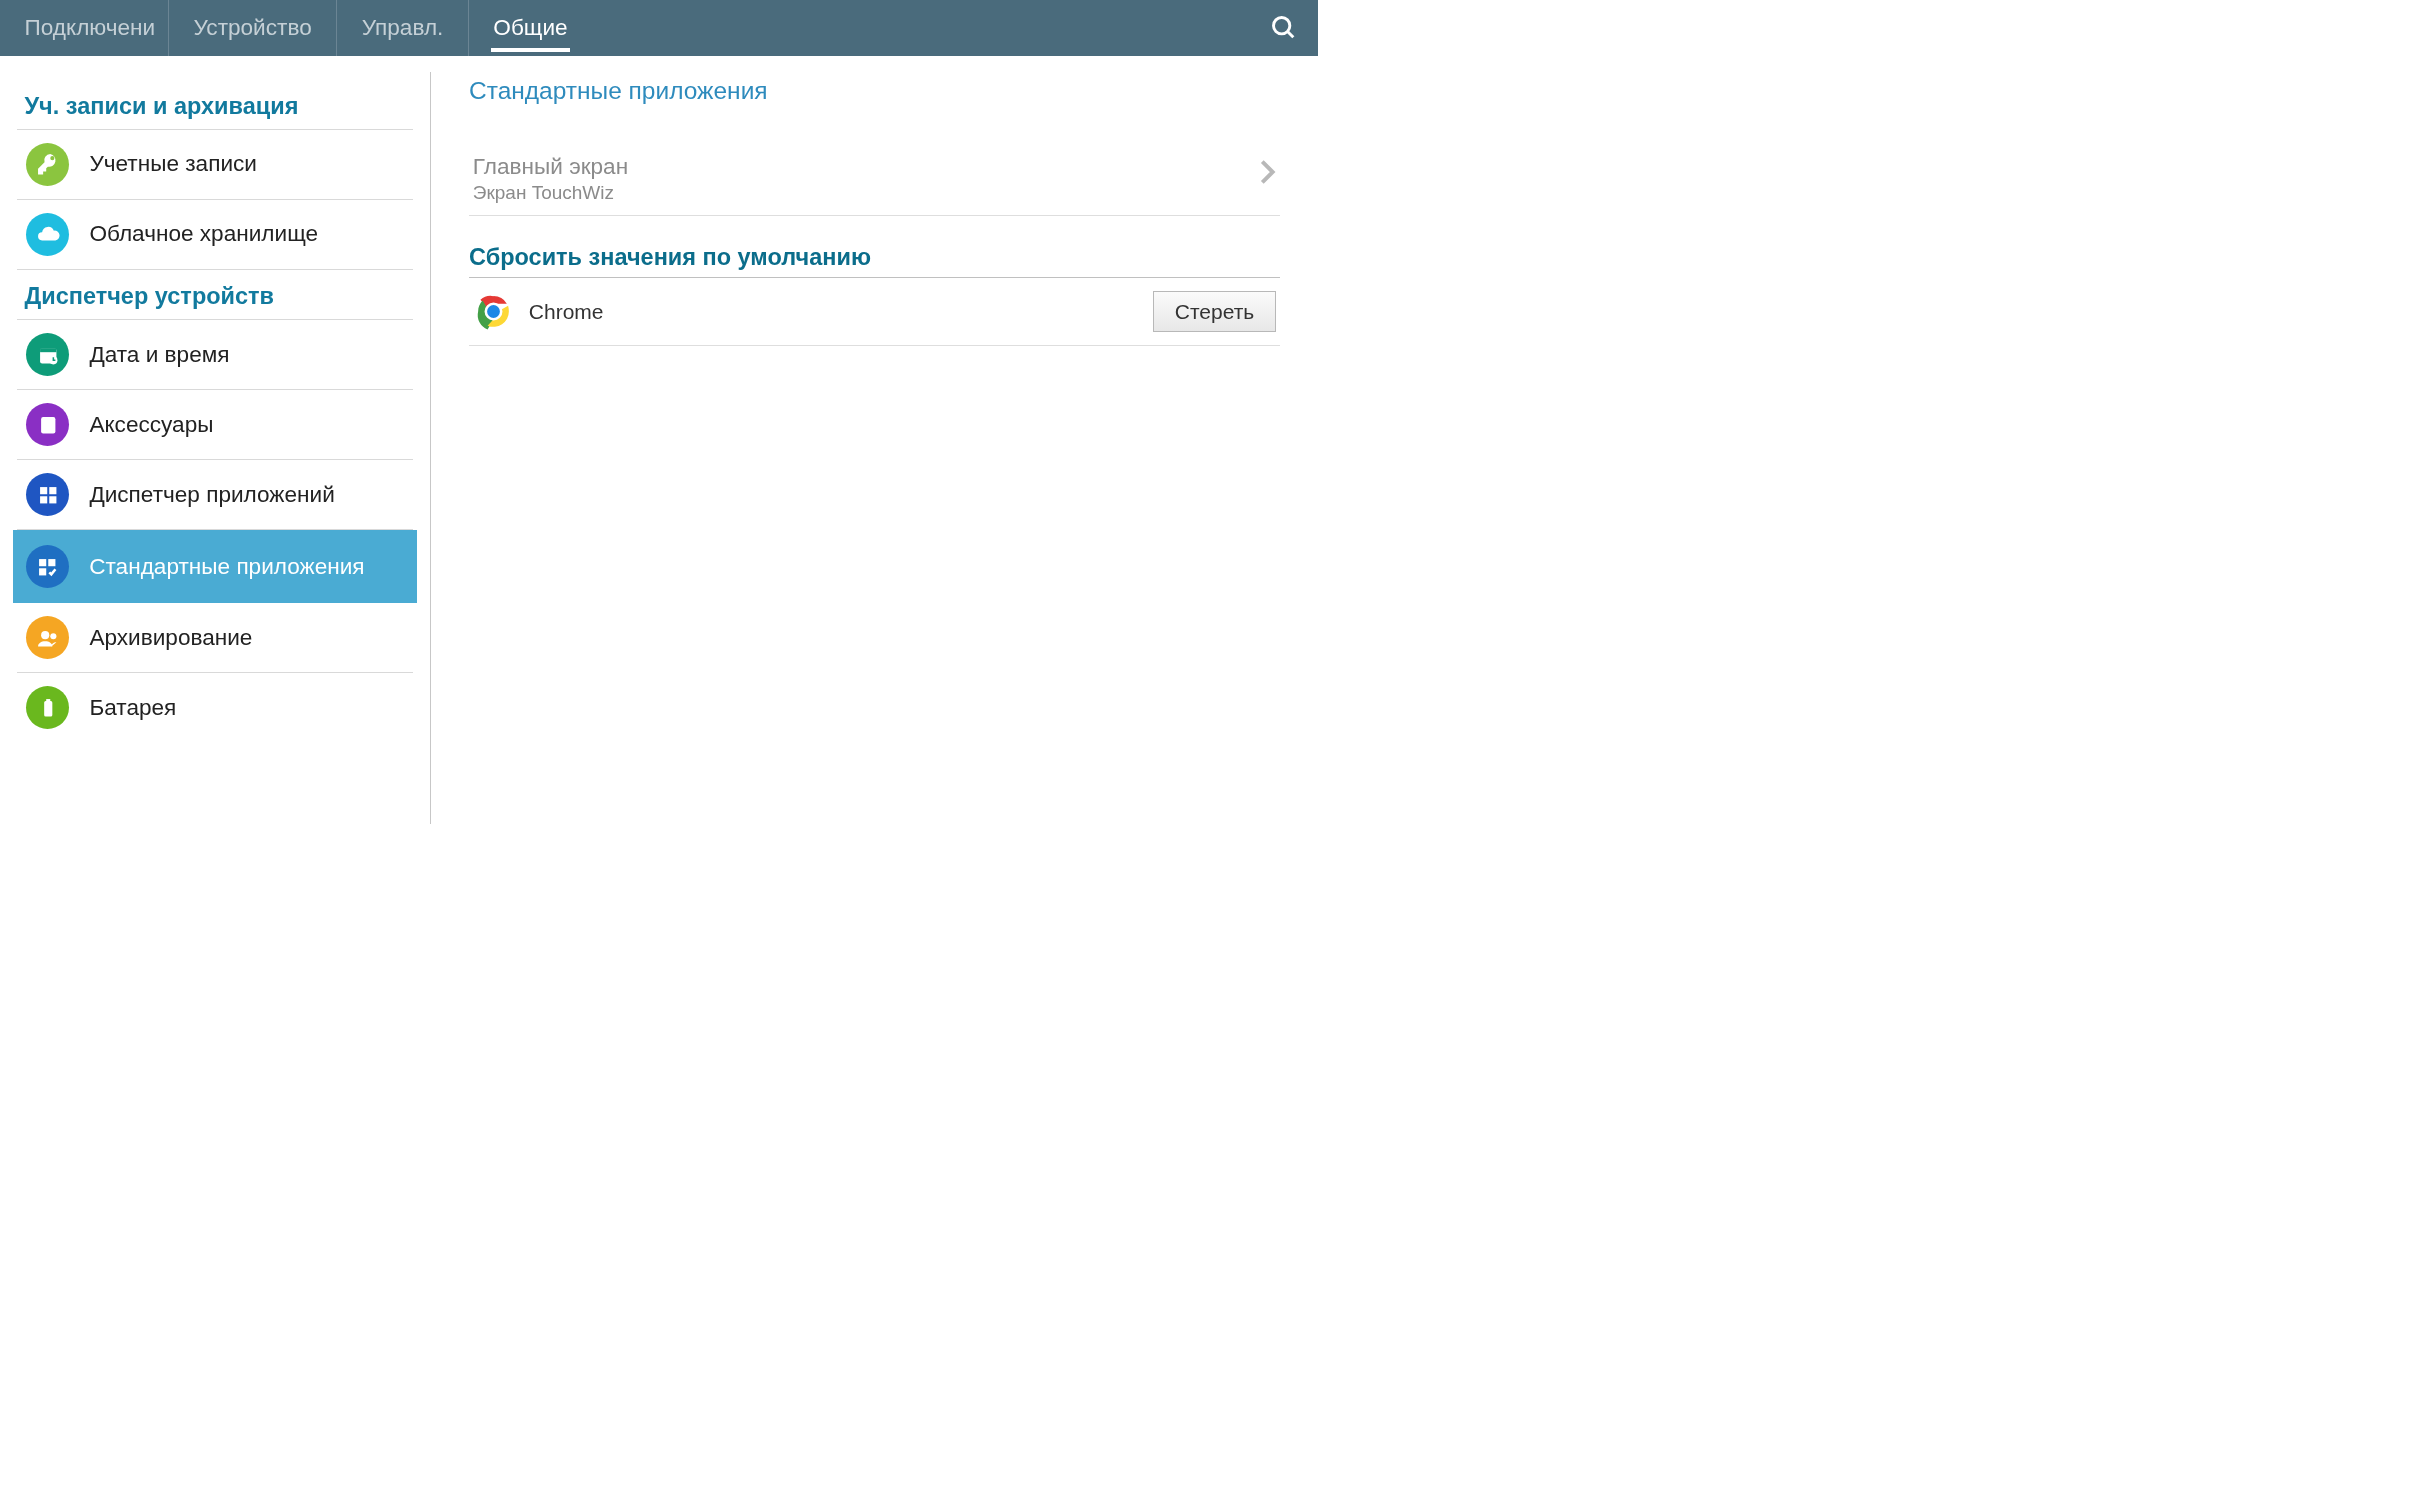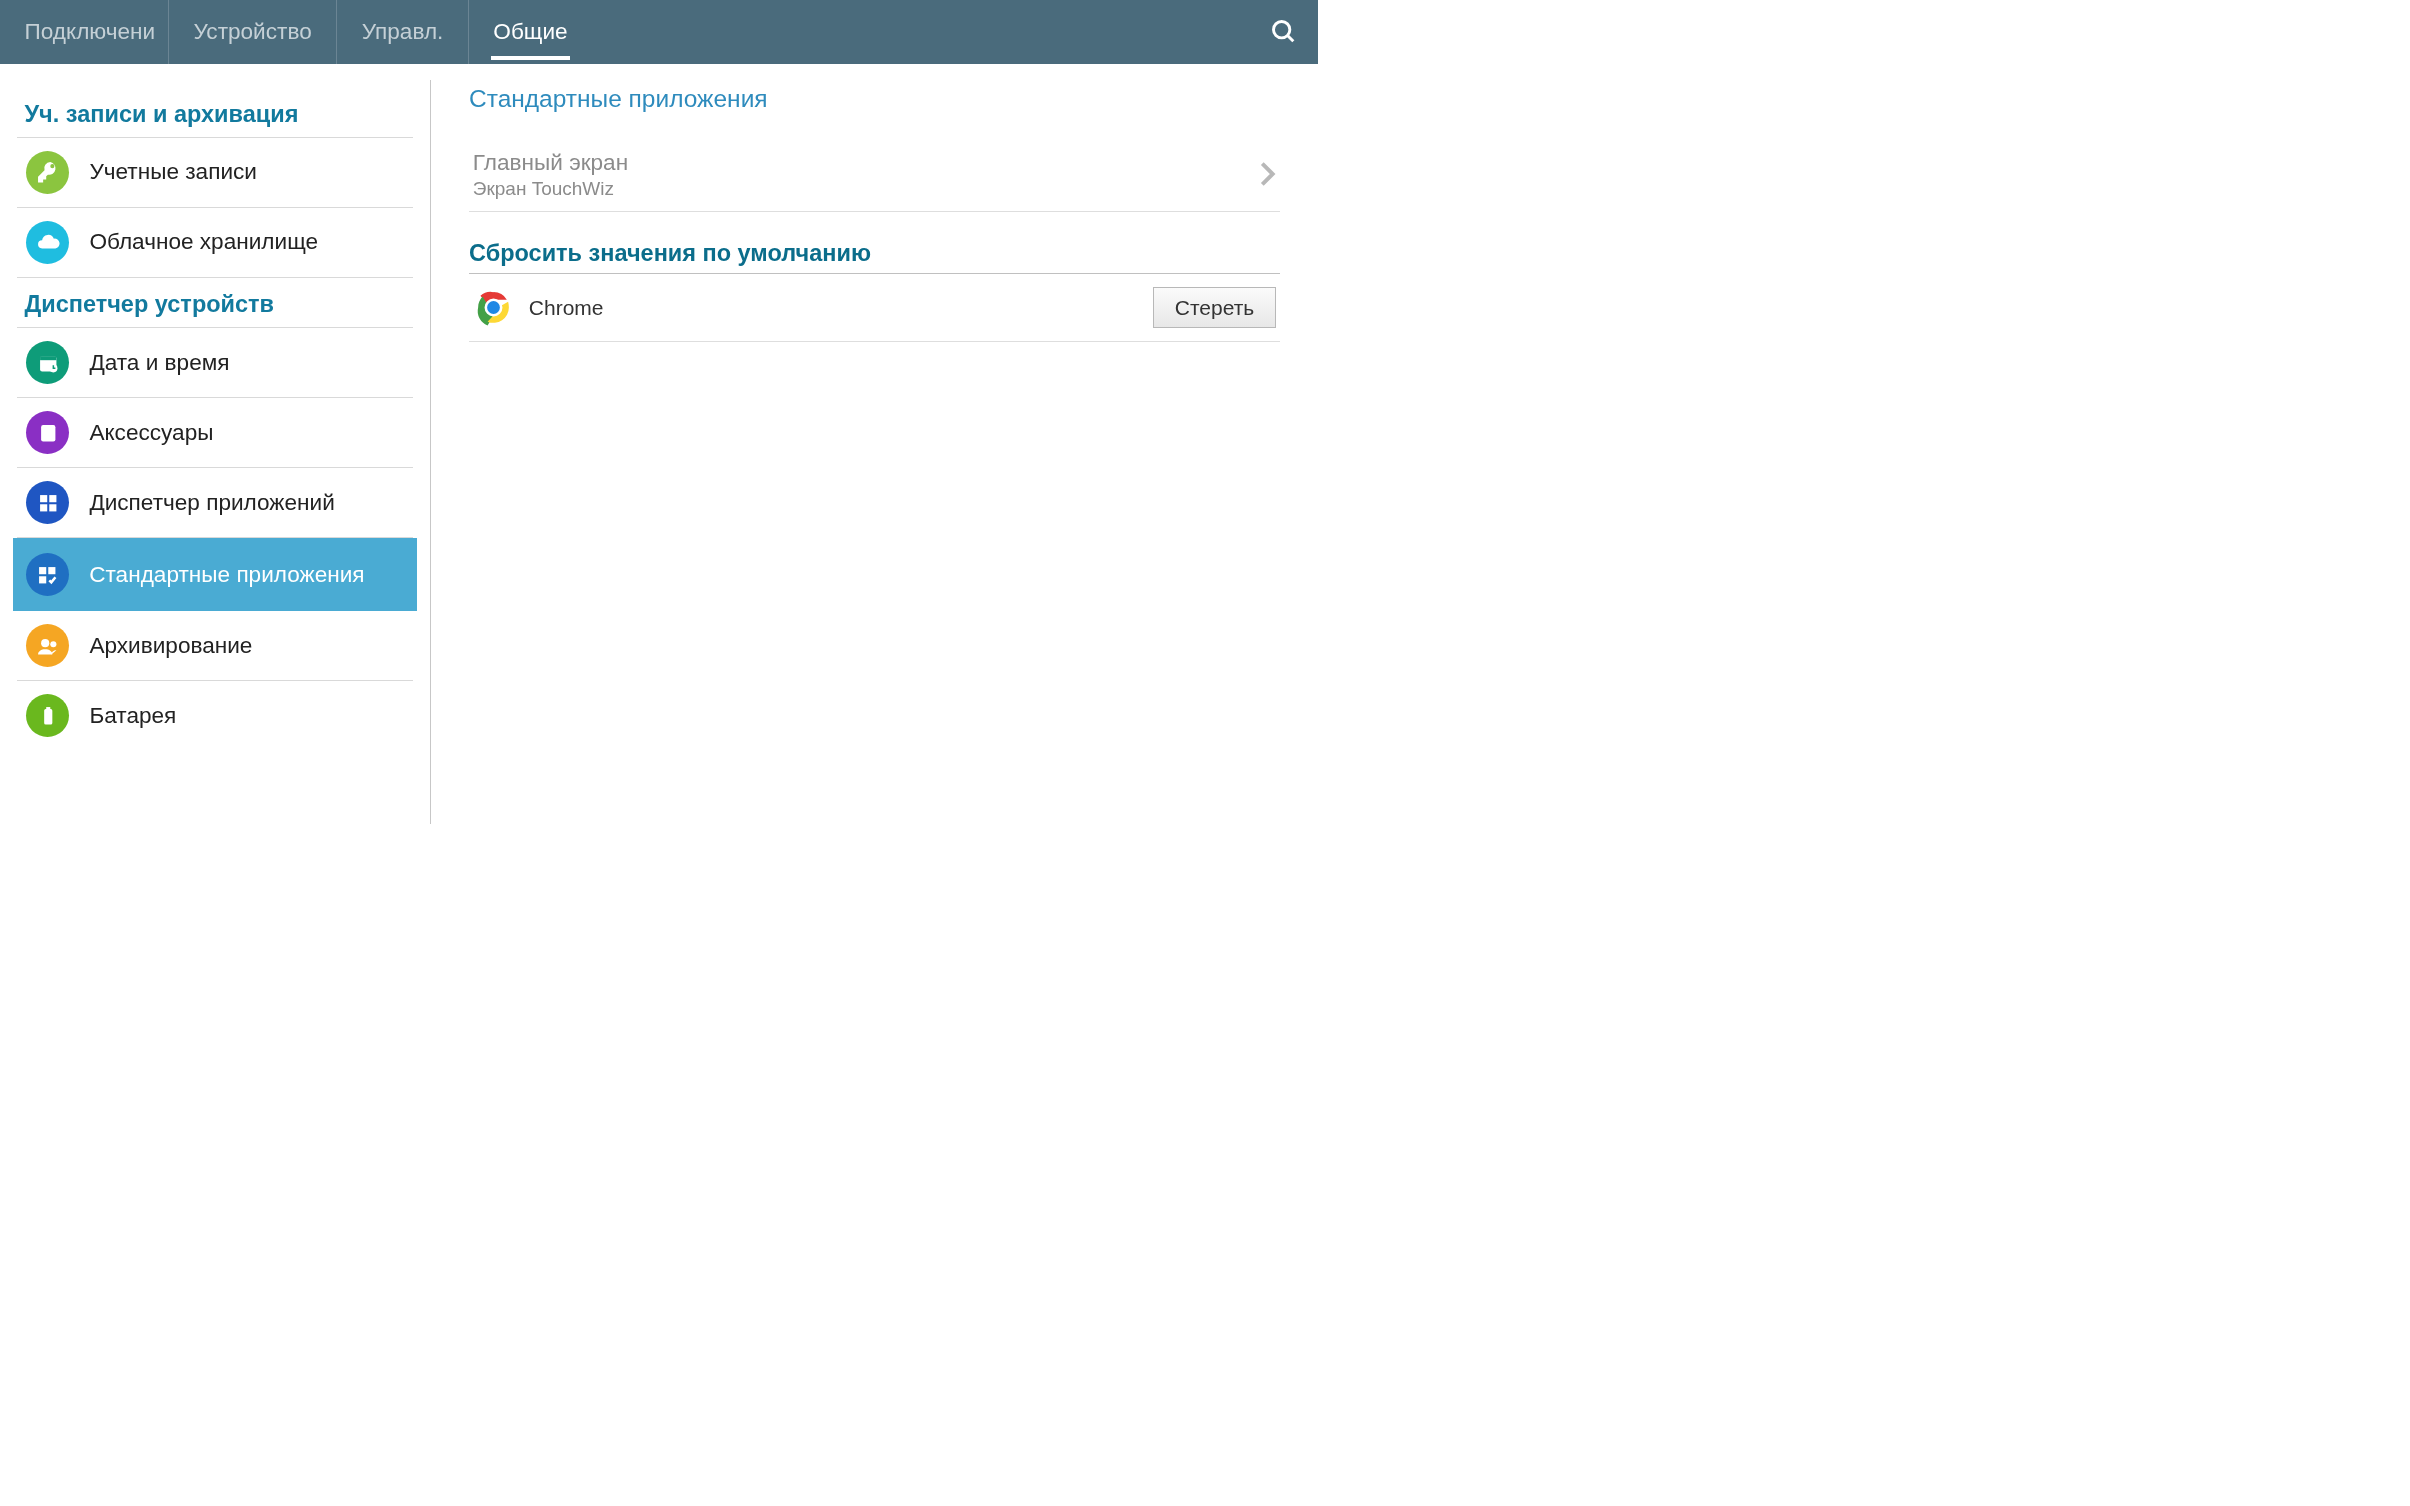--- a/index.html
+++ b/index.html
@@ -1,21 +1,21 @@
 <!DOCTYPE html>
 <html style="font-size:15px"><head>
 <meta charset="utf-8">
 <style>
 * { margin: 0; padding: 0; box-sizing: border-box; }
 html, body { width: 100%; height: 100%; font-family: Arial, Helvetica, sans-serif; background: #fff; }
 .root { width: 1318px; height: 824px; display: flex; flex-direction: column; }
 
 .topbar {
   background: #4a6b7c;
-  height: 64px;
+  height: 56px;
   display: flex;
   align-items: center;
   padding: 0 7.5px 0 0;
   gap: 28px;
 }
 .tabs { display: flex; height: 100%; flex: 1; }
 .tab {
   padding: 0 24.5px;
   display: flex;
   align-items: center;
@@ -89,21 +89,21 @@
 .content-section-hdr {
   color: #0b6d8b; font-size: 23.5px; font-weight: bold;
   padding-bottom: 5.6px; border-bottom: 0.9px solid #c0c0c0;
 }
 .row {
   display: flex; align-items: center; justify-content: space-between;
   padding: 11.3px 3.8px 11.3px 3.8px;
   border-bottom: 0.9px solid #dedede;
   cursor: pointer;
 }
-.row .txt { display: flex; flex-direction: column; gap: 1.9px; }
+.row .txt { display: flex; flex-direction: column; gap: 1.9px; margin-top: 12px; }
 .row .primary { font-size: 22.6px; color: #8b8b8b; }
 .row .secondary { font-size: 19px; color: #8b8b8b; }
 .chev { color: #b8b8b8; }
 .chev svg { width: 17px; height: 26px; fill: none; stroke: #b8b8b8; stroke-width: 3; }
 
 .app-row {
   display: flex; align-items: center; gap: 15px;
   padding: 13px 3.8px; border-bottom: 0.9px solid #dedede;
 }
 .app-icon { width: 41px; height: 41px; position: relative; }

